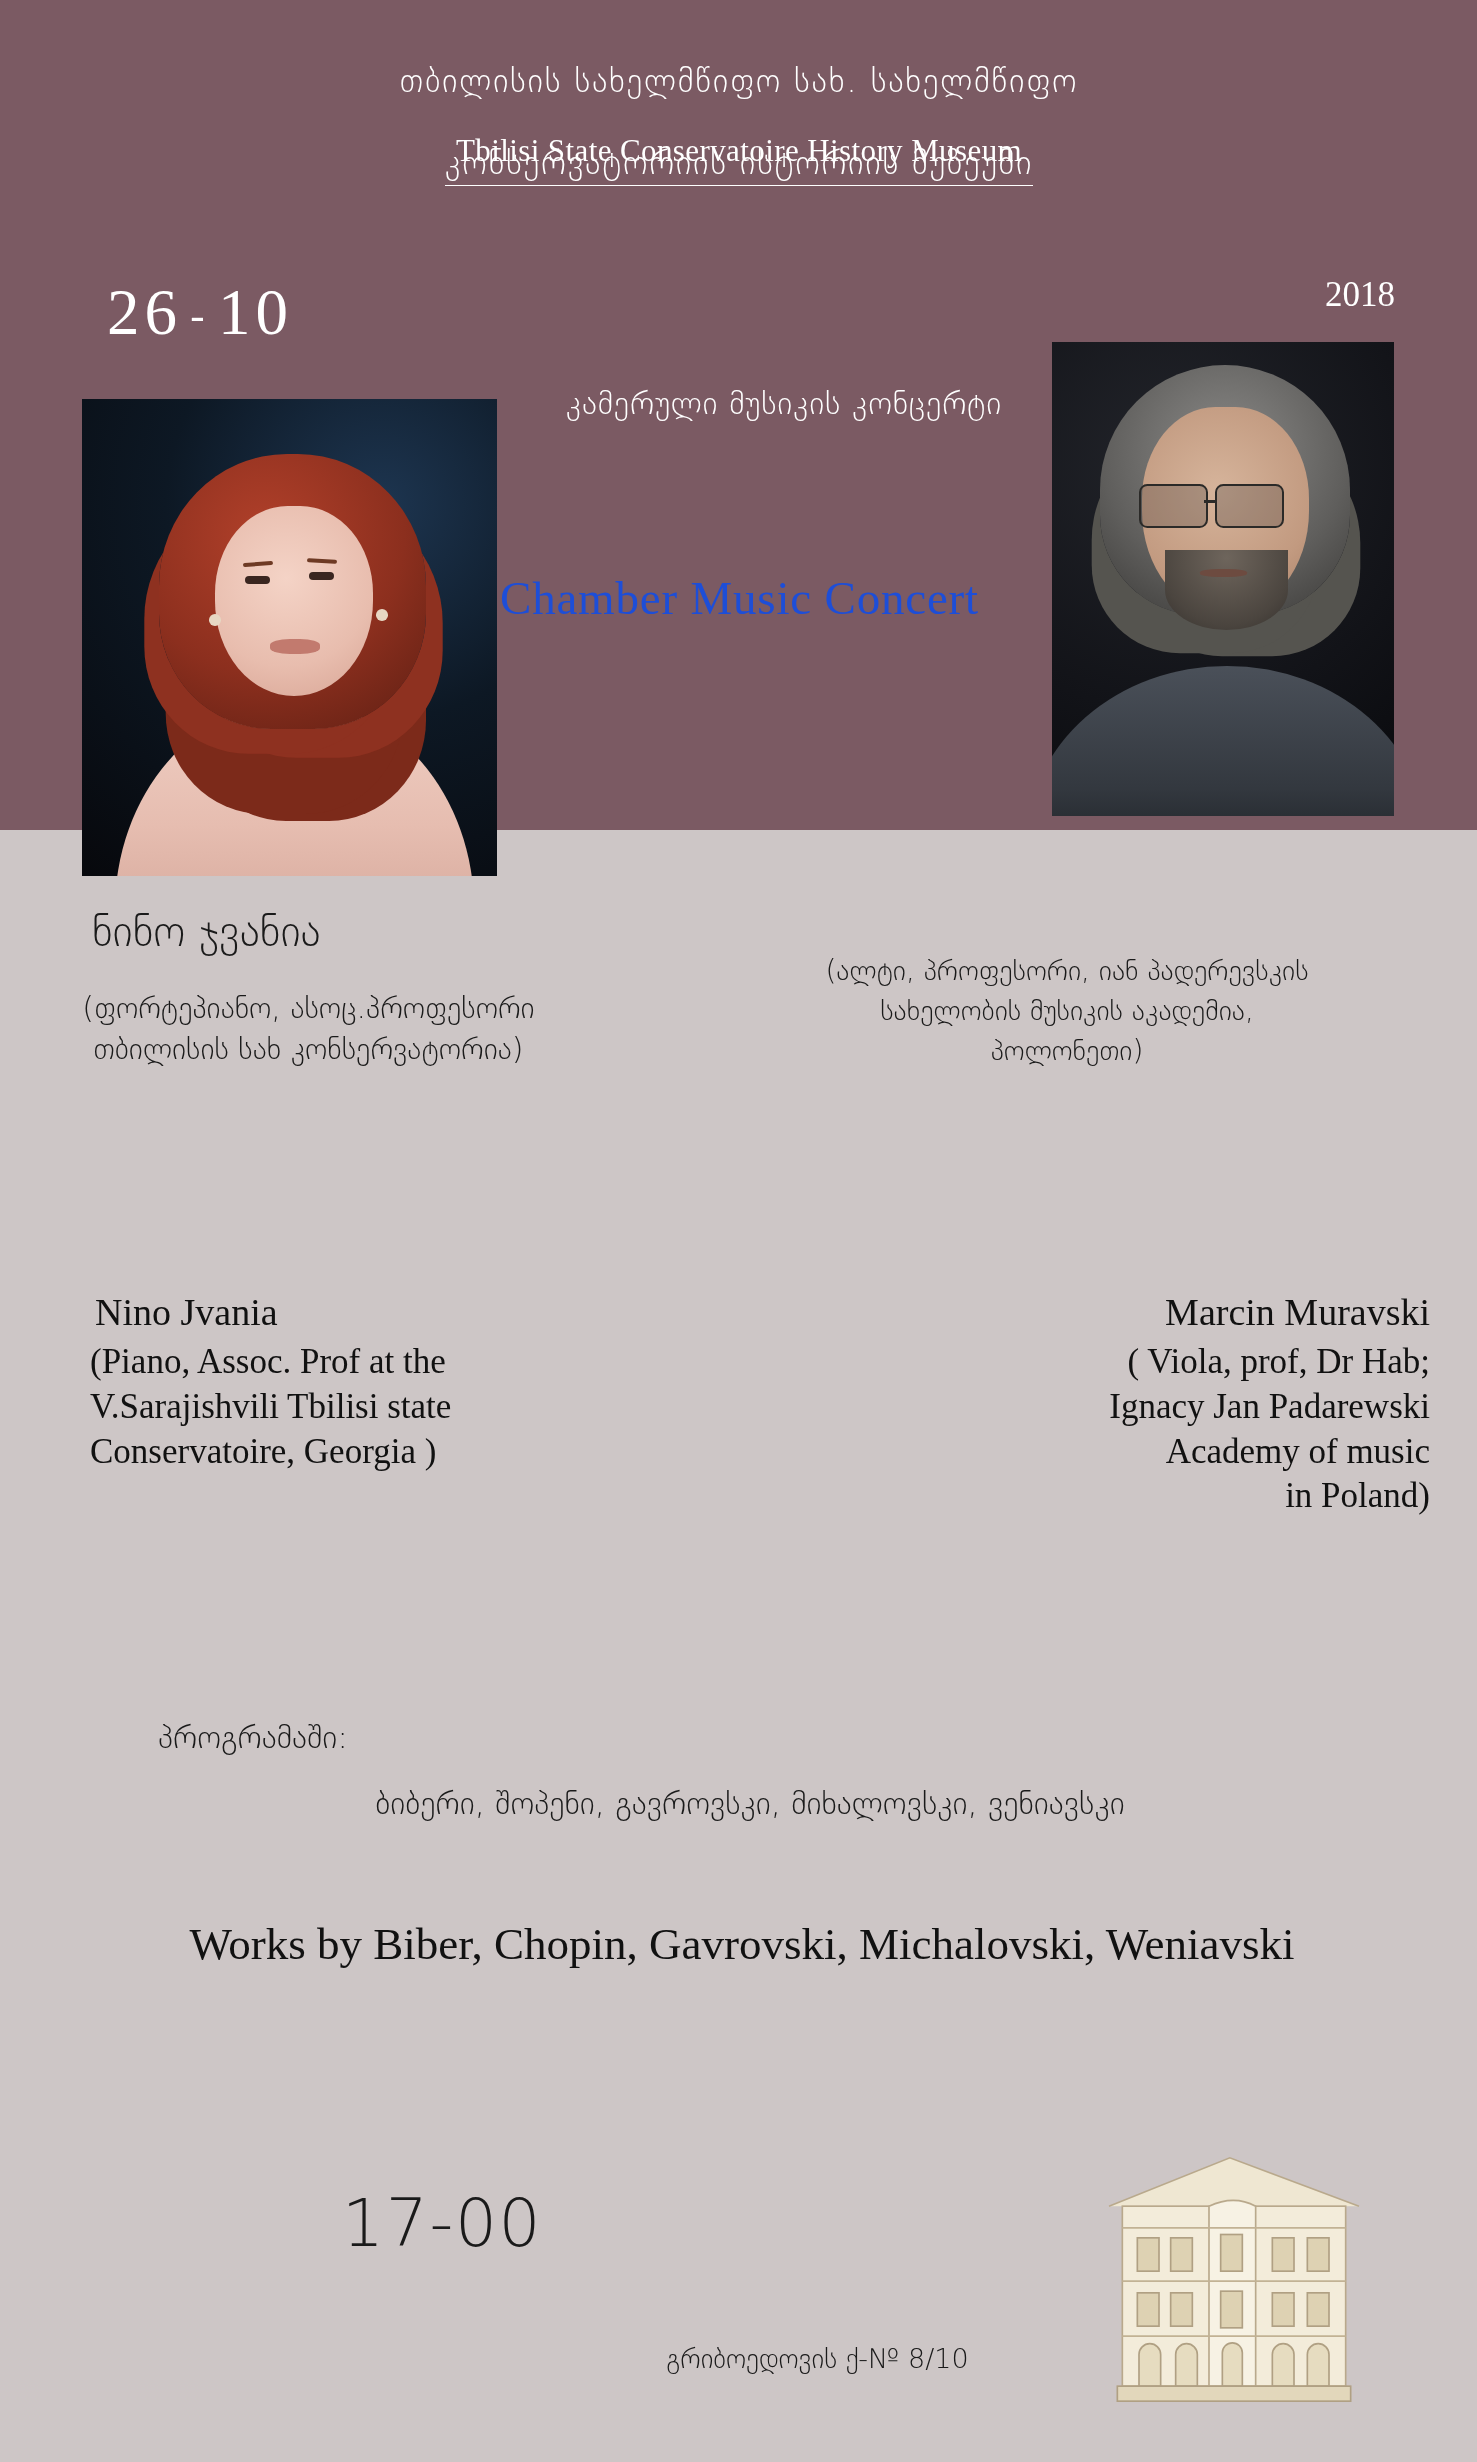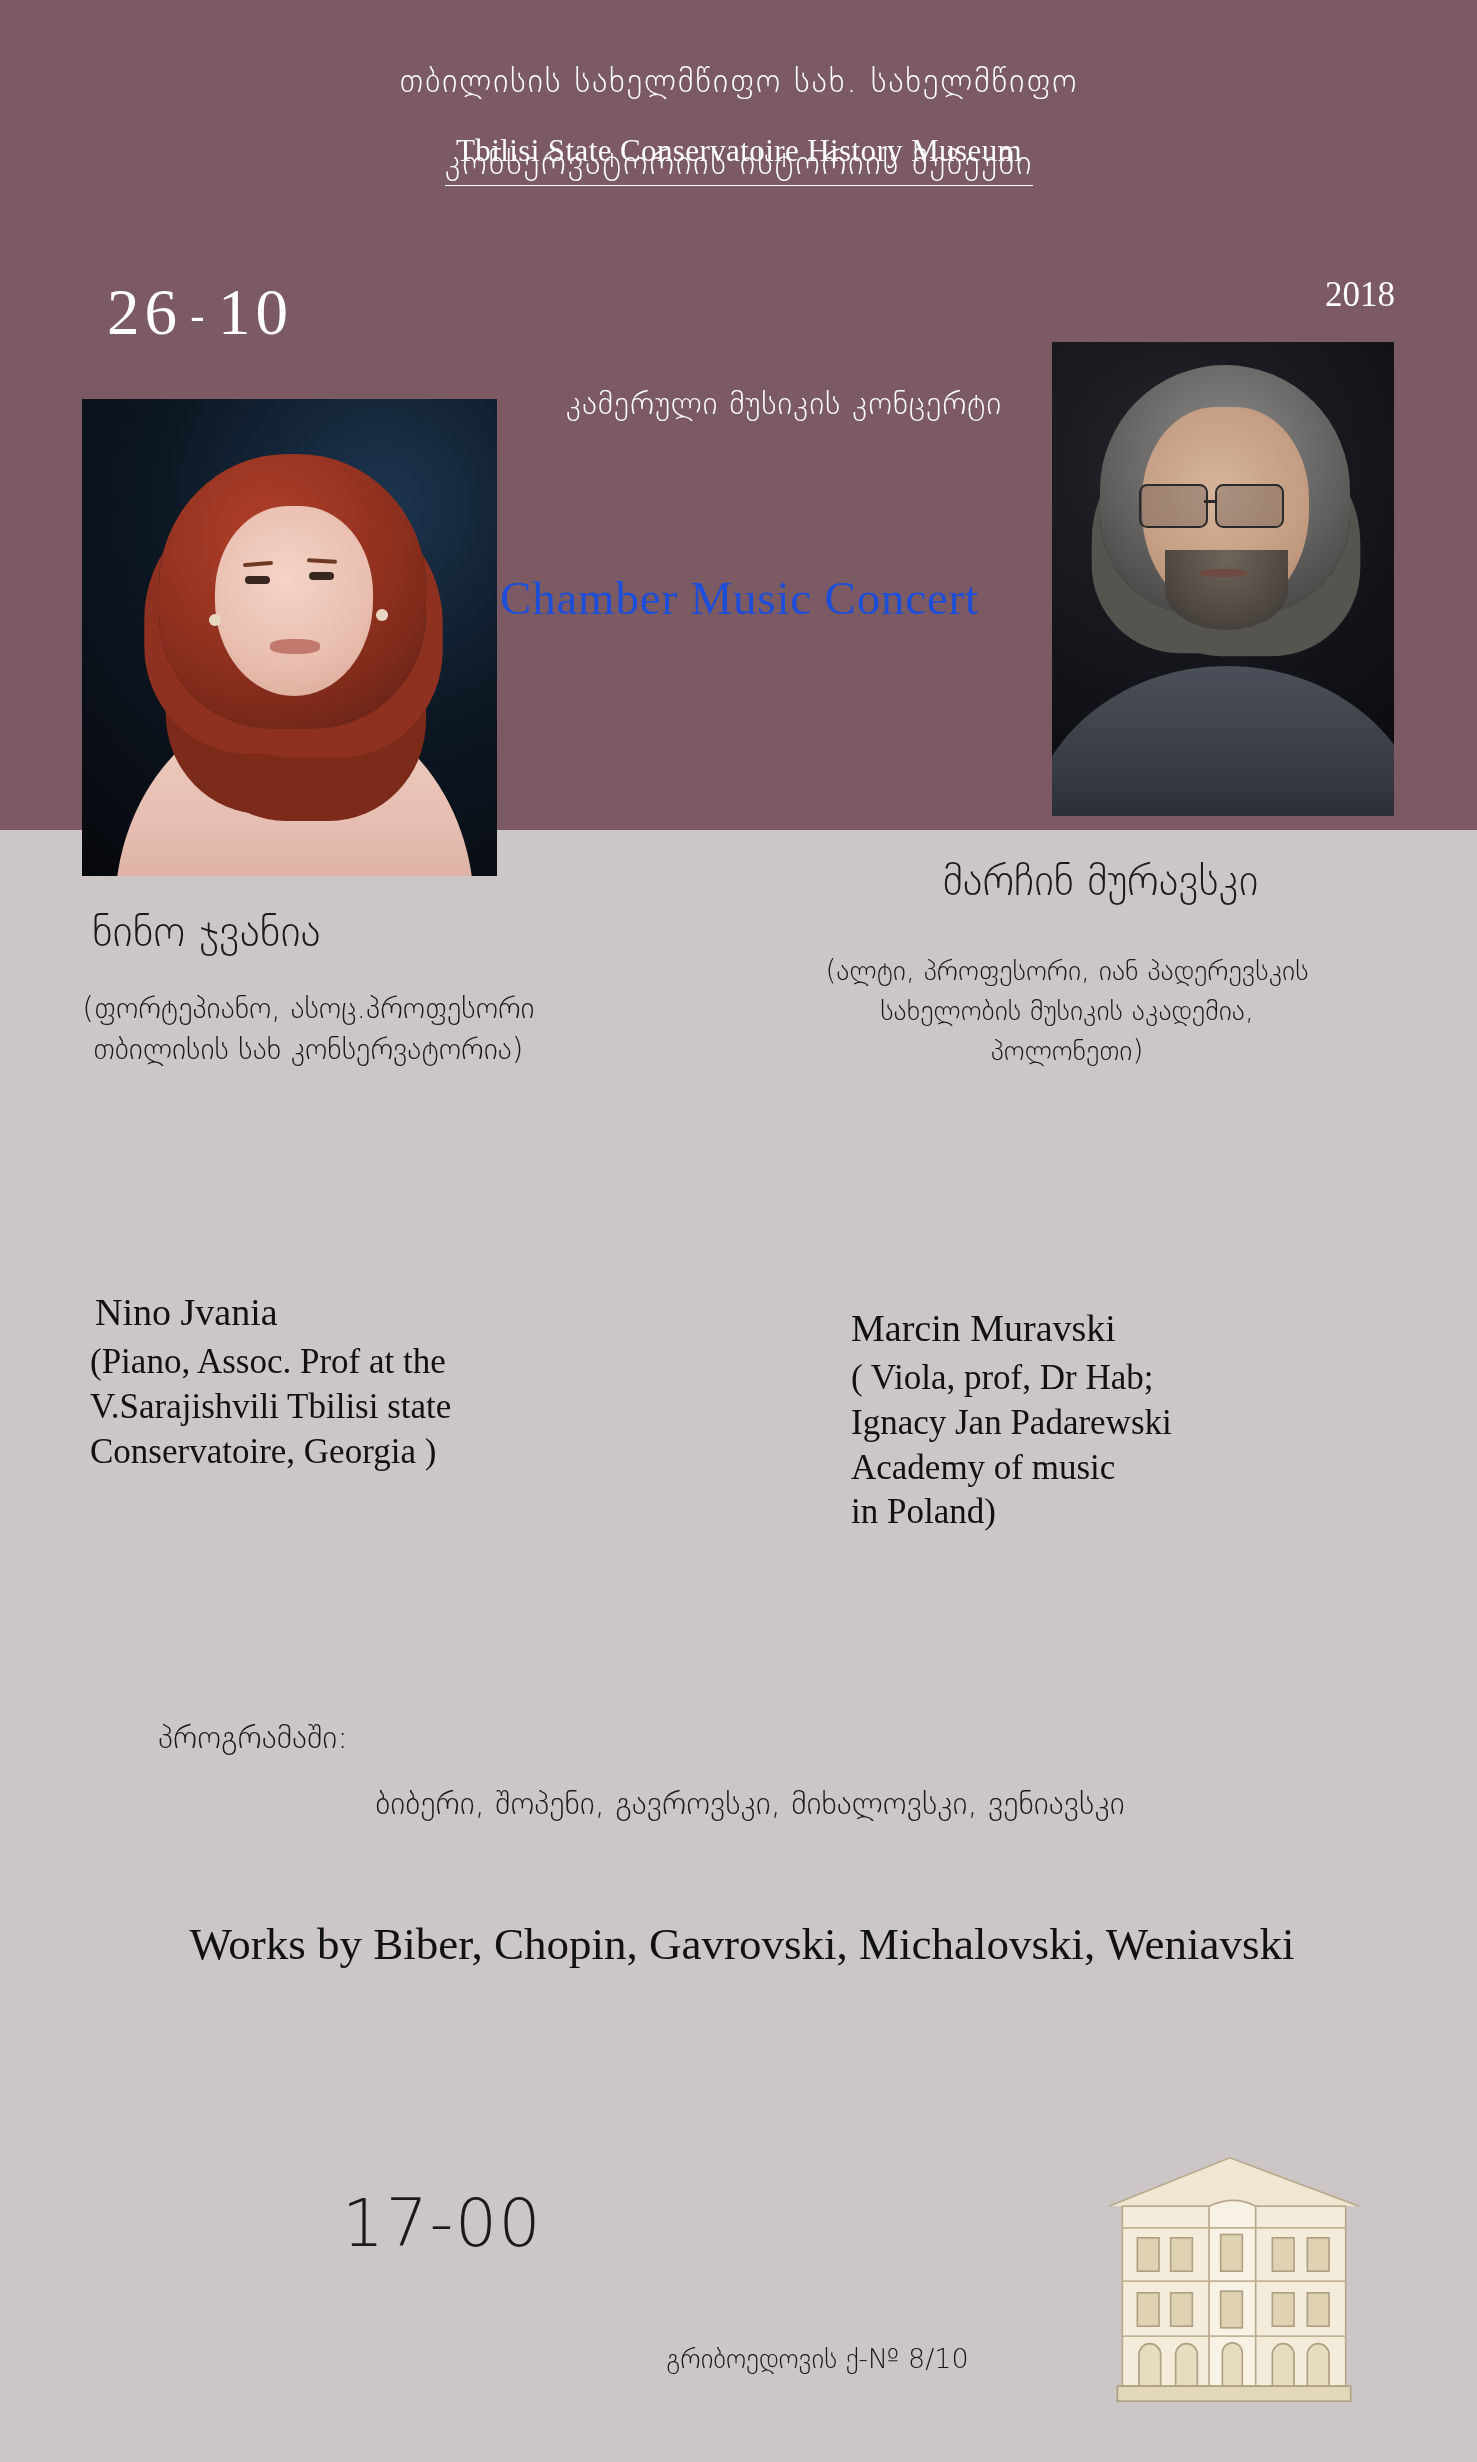--- a/index.html
+++ b/index.html
@@ -285,26 +285,25 @@
     color: #111111;
     font-family: "Liberation Serif", serif;
   }
   .bio-left {
     left: 90px; top: 1288px;
     width: 584px;
     font-size: 35px;
     line-height: 1.28;
   }
   .bio-right {
-    left: 851px; top: 1288px;
+    left: 880px; top: 1288px;
     width: 550px;
     font-size: 35px;
     line-height: 1.28;
-    text-align: left;
-    margin-top: 16px;
+    text-align: right;
   }
   .bio .name {
     font-size: 38px;
     display: block;
     margin-bottom: 3.3px;
   }
   .bio-left .name { padding-left: 5px; }
 
   
   .prog-geo-label {
@@ -410,21 +409,20 @@
     <div class="p2-glass l"></div>
     <div class="p2-glass r"></div>
     <div class="p2-bridge"></div>
 
   </div>
 
   <div class="hw hw-name-left">ნინო ჯვანია</div>
   <div class="hw hw-sub-left">(ფორტეპიანო, ასოც.პროფესორი
 თბილისის სახ კონსერვატორია)</div>
 
-  <div class="hw hw-name-right">მარჩინ მურავსკი</div>
   <div class="hw hw-sub-right">(ალტი, პროფესორი, იან პადერევსკის
 სახელობის მუსიკის აკადემია,
 პოლონეთი)</div>
 
   <div class="bio bio-left">
     <span class="name">Nino Jvania</span>
     <span style="white-space: pre-line;">(Piano, Assoc. Prof at the
 V.Sarajishvili Tbilisi state
 Conservatoire, Georgia )</span>
   </div>

